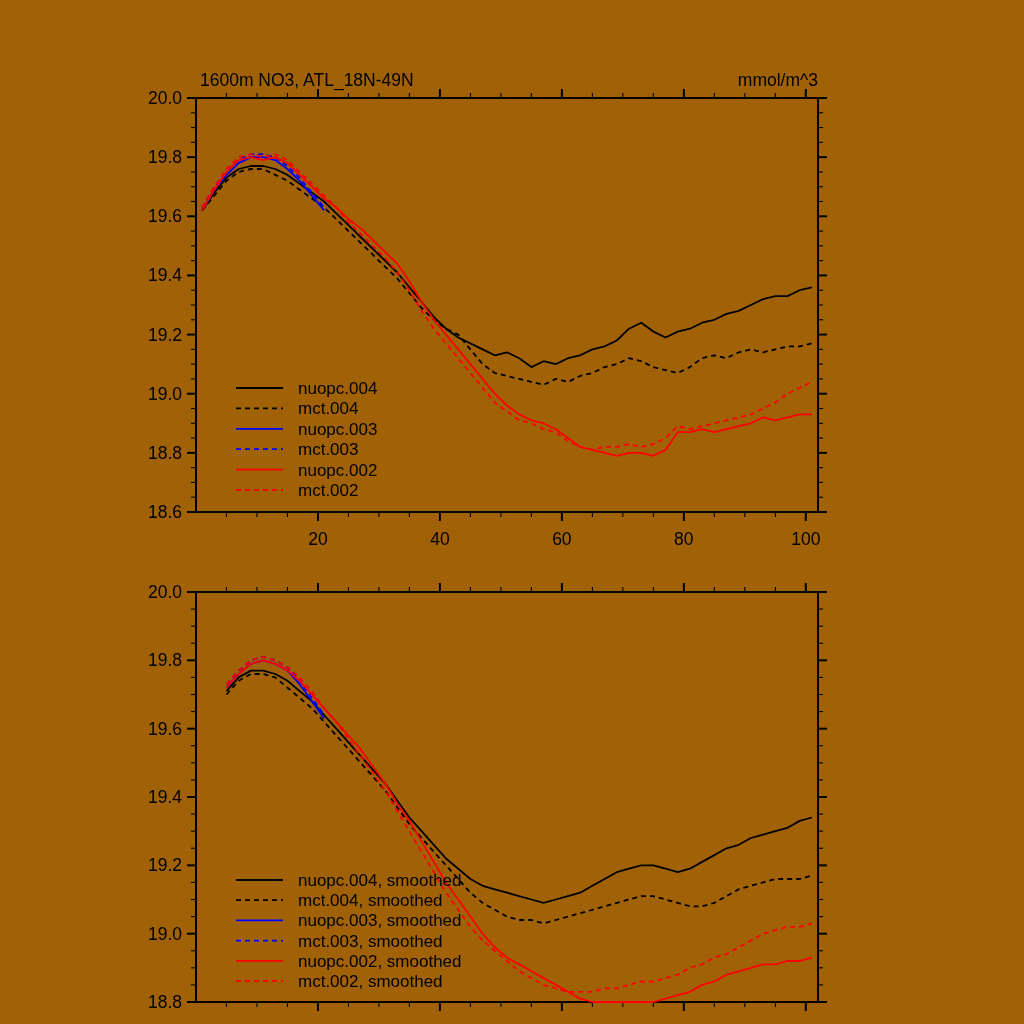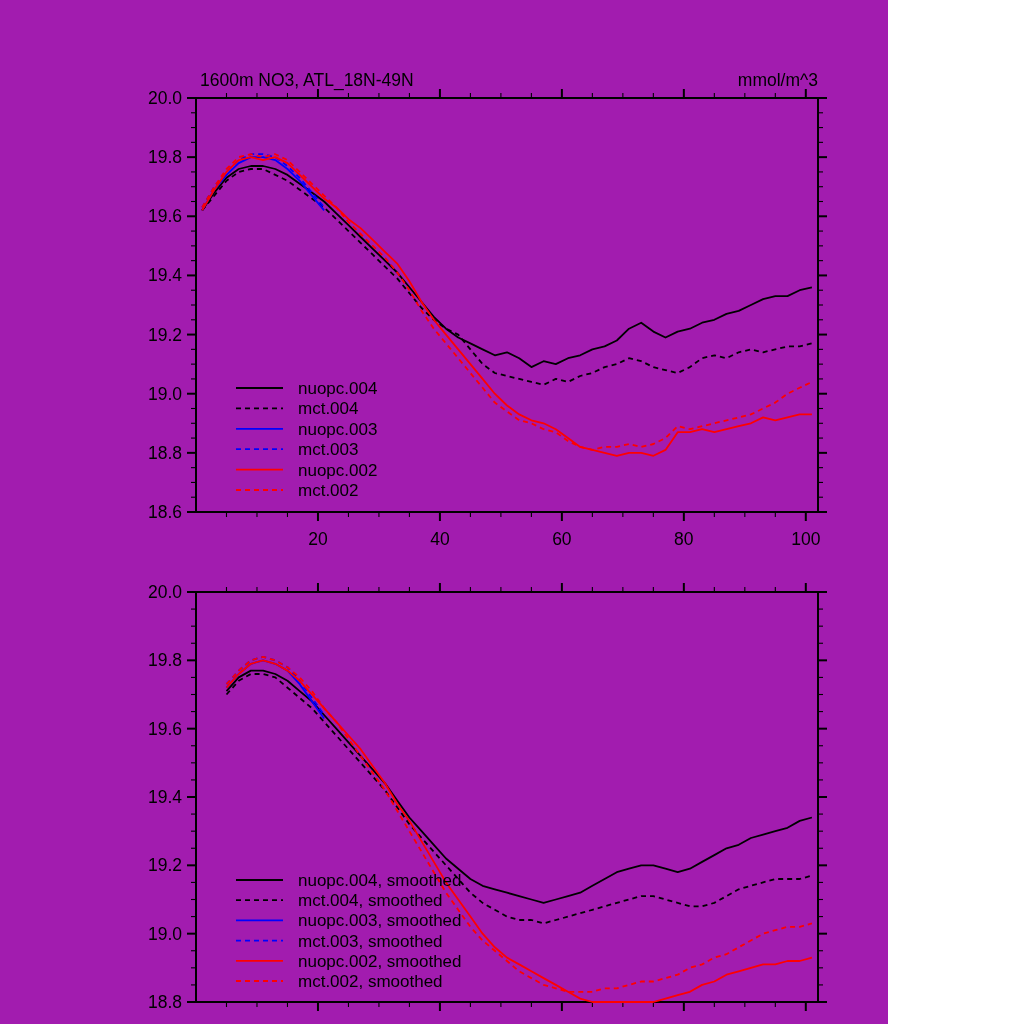--- a/index.html
+++ b/index.html
@@ -1,20 +1,20 @@
 <!DOCTYPE html>
 <html><head>
 <meta charset="utf-8">
 <style>
   html, body { margin: 0; padding: 0; background: #ffffff; }
   .canvas {
     position: relative;
-    width: 888px;
+    width: 1024px;
     height: 1024px;
-    background: #a21caf;
+    background: #a16207;
     overflow: hidden;
     font-family: "Liberation Sans", sans-serif;
   }
   svg text {
     font-family: "Liberation Sans", sans-serif;
     fill: #000000;
   }
   .title-text { font-size: 17.5px; }
   .tick-label { font-size: 17.5px; }
   .legend-label { font-size: 17px; }

